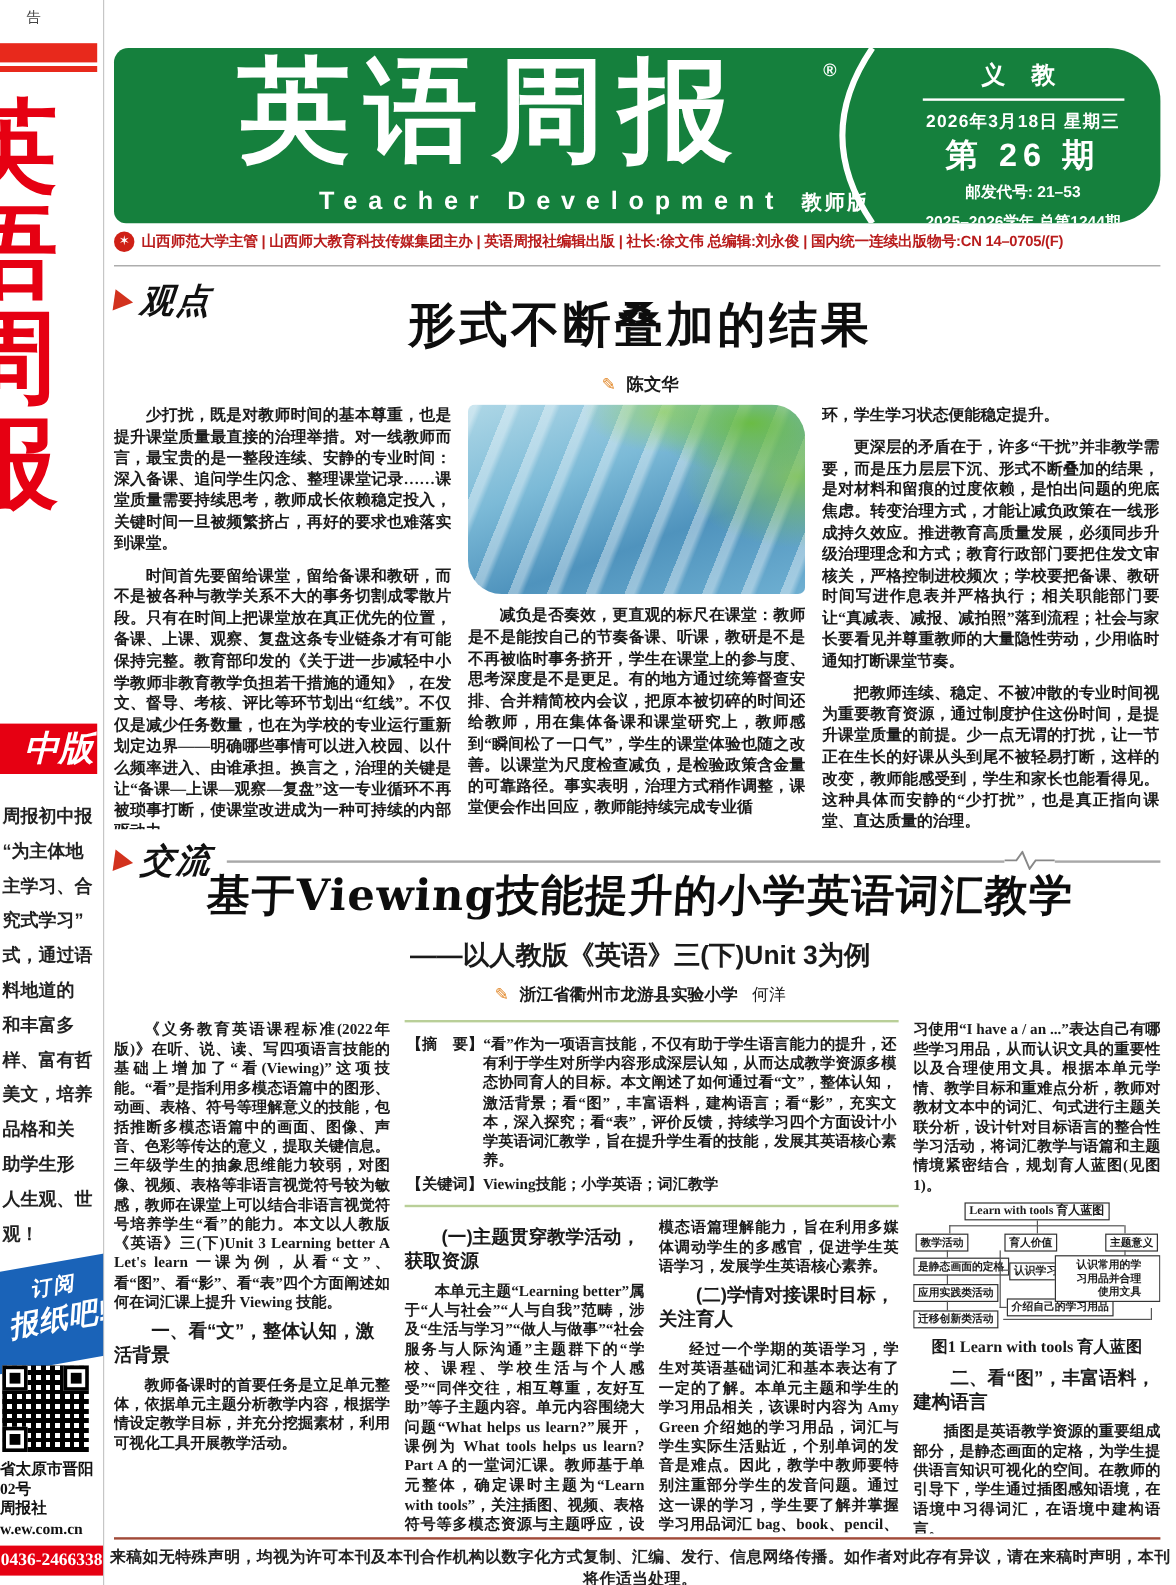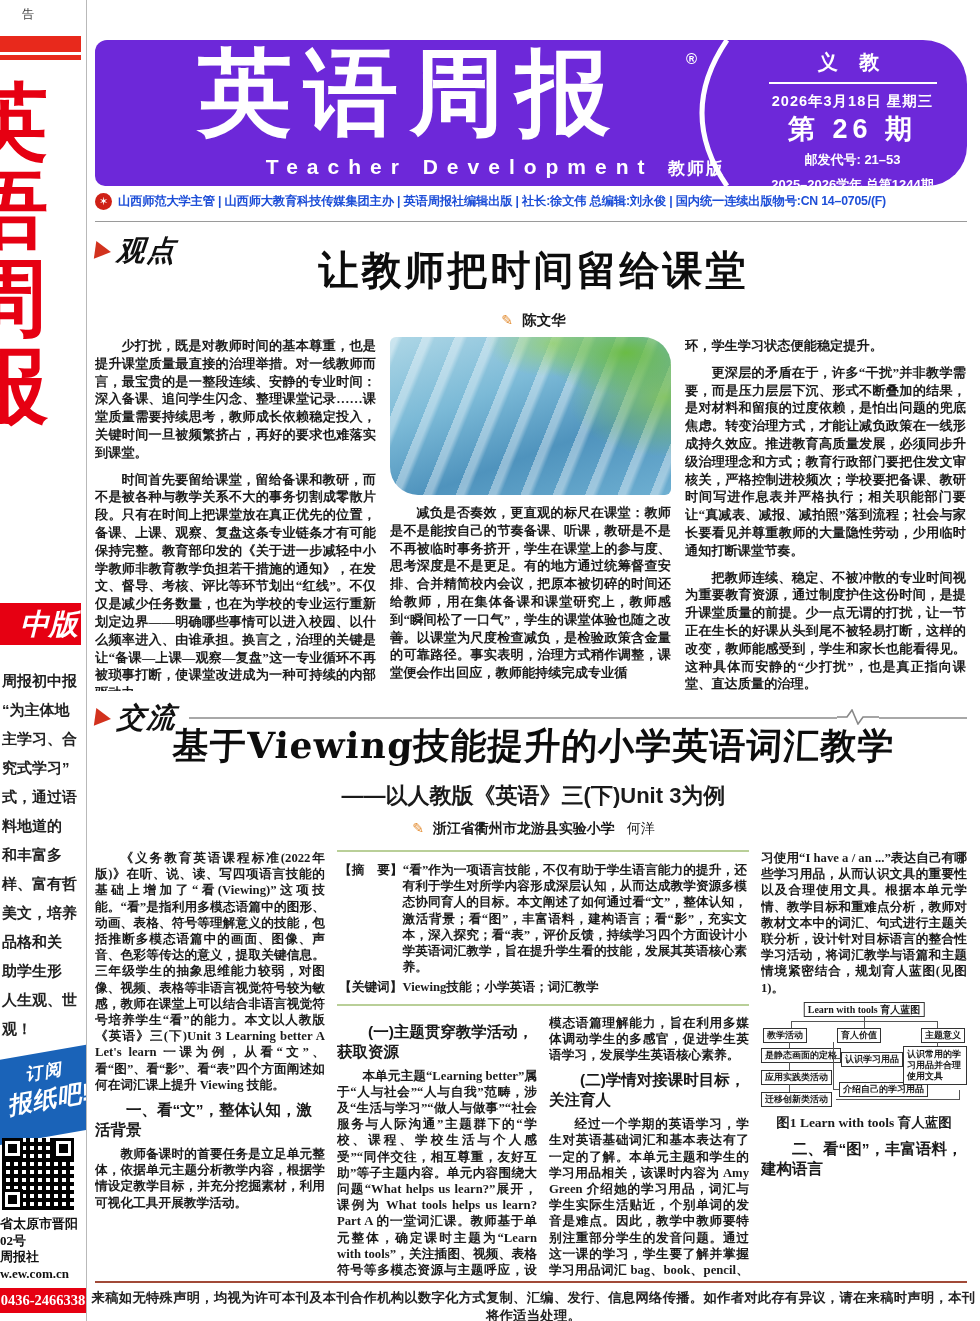--- a/index.html
+++ b/index.html
@@ -31,21 +31,21 @@
   .addr{position:absolute;top:1216px;left:0;width:82px;font-family:"Liberation Serif",serif;
         font-weight:700;font-size:13px;line-height:16.5px;color:#111;}
   .addr div{white-space:nowrap;}
   .phone-bar{position:absolute;top:1288px;left:0;width:86px;height:25px;background:#e60012;color:#fff;
              font-family:"Liberation Serif",serif;font-weight:700;font-size:14.5px;line-height:25px;text-align:center;}
 
   
   .page{position:absolute;left:87px;top:0;width:893px;height:1321px;background:#fff;}
 
   
-  .banner{position:absolute;left:8px;top:40px;width:872px;height:146px;background:#6d28d9;
+  .banner{position:absolute;left:8px;top:40px;width:872px;height:146px;background:#15803d;
           border-radius:12px 44px 40px 10px;overflow:hidden;}
   .mast-zone{position:absolute;left:0;top:0;width:630px;height:146px;}
   .masthead{position:absolute;top:-4px;left:0;width:100%;text-align:center;color:#fff;
             font-family:"DejaVu Serif",serif;font-weight:900;font-size:94px;line-height:112px;letter-spacing:12px;}
   .regmark{position:absolute;top:10px;right:28px;color:#fff;font-size:15px;font-weight:700;}
   .subtitle-row{position:absolute;bottom:6px;left:0;width:100%;text-align:right;color:#fff;white-space:nowrap;}
   .sub-en{font-size:21px;font-weight:800;letter-spacing:9px;}
   .sub-cn{font-size:17px;font-weight:800;margin-left:10px;letter-spacing:2px;}
   .arc{position:absolute;left:590px;top:0;height:146px;width:90px;}
   .info-zone{position:absolute;left:655px;top:0;width:205px;height:146px;color:#fff;text-align:center;}
@@ -53,21 +53,21 @@
   .info-hr{height:2px;background:#fff;width:168px;margin:6px auto 0;}
   .info-date{font-size:14.5px;font-weight:800;margin-top:8px;letter-spacing:1px;white-space:nowrap;}
   .info-issue{font-size:27px;font-weight:900;margin-top:0;letter-spacing:5px;}
   .info-post{font-size:13px;font-weight:800;margin-top:4px;}
   .info-vol{font-size:13px;font-weight:800;margin-top:7px;white-space:nowrap;}
 
   .pub-row{position:absolute;top:193px;left:8px;width:872px;display:flex;align-items:center;gap:6px;}
   .pub-logo{width:17px;height:17px;border-radius:50%;background:#cf2016;color:#fff;font-size:11px;
             line-height:17px;text-align:center;flex:0 0 auto;}
   .pub-logo::after{content:"✶";}
-  .pub-text{font-size:12.3px;font-weight:700;color:#1d4ed8;white-space:nowrap;letter-spacing:-.2px;}
+  .pub-text{font-size:12.3px;font-weight:700;color:#b91c1c;white-space:nowrap;letter-spacing:-.2px;}
   .top-rule{position:absolute;top:221px;left:8px;width:872px;height:1px;background:#9a9a9a;}
 
   
   .sec-marker{display:flex;align-items:center;gap:6px;}
   .tri{width:0;height:0;border-top:9px solid transparent;border-bottom:9px solid transparent;
        border-left:16px solid #d2321e;transform:rotate(8deg);}
   .sec-label{font-family:"DejaVu Serif",serif;font-style:italic;font-weight:900;font-size:28px;
              transform:skewX(-5deg);color:#111;letter-spacing:2px;}
 
   .sec1-marker{position:absolute;top:232px;left:8px;}
@@ -115,21 +115,21 @@
   .abstract-box b{font-family:"Liberation Sans",sans-serif;}
   .mid-cols{display:flex;gap:12px;margin-top:9px;}
   .mid-col{width:200px;overflow:hidden;}
 
   
   .diagram{position:relative;width:206px;height:108px;margin-top:4px;font-family:"Liberation Serif",serif;}
   .db{position:absolute;border:1px solid #333;background:#fff;font-size:9px;line-height:11px;
       padding:1px 3px;white-space:nowrap;font-weight:600;}
   .db-title{left:50%;transform:translateX(-50%);top:0;border-width:1.5px;font-weight:800;font-size:10px;}
   .ln{position:absolute;background:#555;}
-  .db-theme{right:0;top:44px;width:56px;white-space:normal;text-align:left;line-height:11px;padding:2px 3px;}
+  .db-theme{right:0;top:44px;width:56px;white-space:normal;text-align:right;line-height:11px;padding:2px 15px;}
   .fig-cap{text-align:center;font-family:"Liberation Serif",serif;font-weight:600;font-size:13.5px;margin:4px 0 2px;}
 
   
   .foot-rule{position:absolute;top:1281px;left:8px;width:872px;height:2px;background:#a14a38;}
   .foot-text{position:absolute;top:1289px;left:0;width:893px;text-align:center;
              font-family:"Liberation Serif",serif;font-weight:700;font-size:13.3px;color:#222;letter-spacing:.3px;}
 </style>
 </head>
 <body>
 
@@ -204,21 +204,21 @@
   <div class="pub-row">
     <span class="pub-logo"></span>
     <span class="pub-text">山西师范大学主管 | 山西师大教育科技传媒集团主办 | 英语周报社编辑出版 | 社长:徐文伟  总编辑:刘永俊 | 国内统一连续出版物号:CN 14–0705/(F)</span>
   </div>
   <div class="top-rule"></div>
 
   <div class="sec-marker sec1-marker">
     <span class="tri"></span>
     <span class="sec-label">观点</span>
   </div>
-  <div class="a1-title">让教师把时间留给课堂</div>
+  <div class="a1-title">形式不断叠加的结果</div>
   <div class="a1-author">
     <span class="pen">✎</span>
     <span class="name">陈文华</span>
   </div>
 
   <div class="a1-cols">
     <div class="a1-col">
       <p>少打扰，既是对教师时间的基本尊重，也是提升课堂质量最直接的治理举措。对一线教师而言，最宝贵的是一整段连续、安静的专业时间：深入备课、追问学生闪念、整理课堂记录……课堂质量需要持续思考，教师成长依赖稳定投入，关键时间一旦被频繁挤占，再好的要求也难落实到课堂。</p>
       <p>时间首先要留给课堂，留给备课和教研，而不是被各种与教学关系不大的事务切割成零散片段。只有在时间上把课堂放在真正优先的位置，备课、上课、观察、复盘这条专业链条才有可能保持完整。教育部印发的《关于进一步减轻中小学教师非教育教学负担若干措施的通知》，在发文、督导、考核、评比等环节划出“红线”。不仅仅是减少任务数量，也在为学校的专业运行重新划定边界——明确哪些事情可以进入校园、以什么频率进入、由谁承担。换言之，治理的关键是让“备课—上课—观察—复盘”这一专业循环不再被琐事打断，使课堂改进成为一种可持续的内部驱动力。</p>
     </div>
@@ -309,19 +309,20 @@
         <div class="db" style="left:78px;top:80px">介绍自己的学习用品</div>
 
         <div class="ln" style="left:176px;top:40px;width:1px;height:4px"></div>
         <div class="db db-theme">认识常用的学习用品并合理使用文具</div>
         <div class="ln" style="left:75px;top:97px;width:123px;height:1px"></div>
         <div class="ln" style="left:198px;top:88px;width:1px;height:10px"></div>
       </div>
 
       <div class="fig-cap">图1 Learn with tools 育人蓝图</div>
       <div class="h3">二、看“图”，丰富语料，建构语言</div>
+      <p class="ind" style="margin-bottom:2px">插图是英语教学资源的重要组成部分，是静态画面的定格，为学生提供语言知识可视化的空间。在教师的引导下，学生通过插图感知语境，在语境中习得词汇，在语境中建构语言。</p>
 
     </div>
   </div>
 
   <div class="foot-rule"></div>
   <div class="foot-text">来稿如无特殊声明，均视为许可本刊及本刊合作机构以数字化方式复制、汇编、发行、信息网络传播。如作者对此存有异议，请在来稿时声明，本刊将作适当处理。</div>
 </div>
 
 </body></html>

